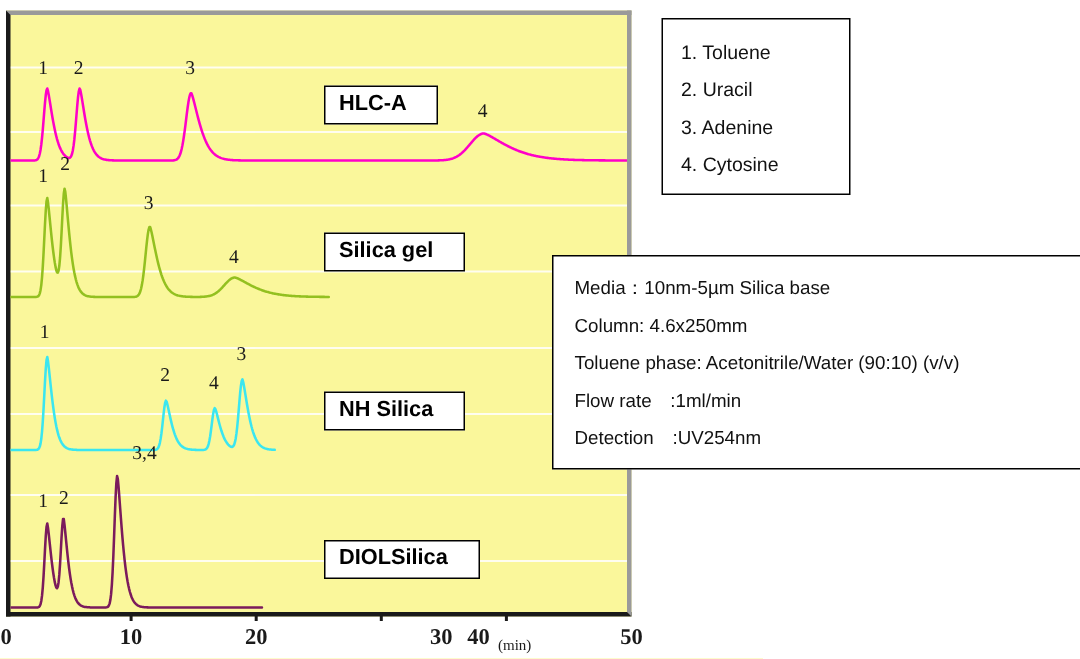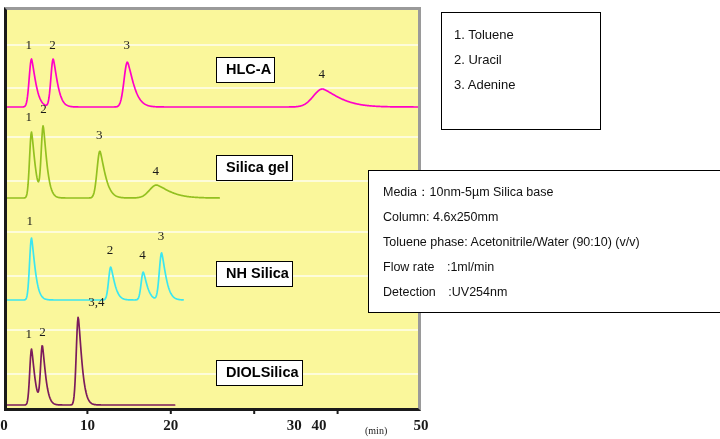--- a/index.html
+++ b/index.html
@@ -34,21 +34,21 @@
     white-space:nowrap;
   }
   .trace-box{
     position:absolute;
     background:#ffffff;
     border:1.5px solid #000000;
     font-family:"Liberation Sans", sans-serif;
     font-weight:bold;
     font-size:14.5px;
     color:#000000;
-    padding:3px 3px 4px 9px;
+    padding:3px 20px 4px 9px;
     white-space:nowrap;
     line-height:1.15;
   }
 
   
   .xtick-label{
     position:absolute;
     font-family:"Liberation Serif", serif;
     font-size:15px;
     font-weight:bold;
@@ -59,21 +59,21 @@
   #xunit{
     position:absolute;
     font-family:"Liberation Serif", serif;
     font-size:10px;
     color:#1a1a1a;
     white-space:nowrap;
   }
 
   
   #legend-box{
-    position:absolute;left:441px;top:12px;width:160px;height:118px;
+    position:absolute;left:441px;top:12px;width:126px;height:118px;
     background:#ffffff;border:1.4px solid #000000;box-sizing:border-box;
     padding:9px 0 0 12px;
   }
   .legend-item{
     font-family:"Liberation Sans", sans-serif;
     font-size:13px;color:#111111;line-height:25px;white-space:nowrap;
   }
   #conditions-box{
     position:absolute;left:368px;top:170px;width:412px;height:143px;
     background:#ffffff;border:1.4px solid #000000;box-sizing:border-box;
@@ -136,26 +136,27 @@
         <line x1="254.2" x2="254.2" y1="0" y2="6" stroke="#1a1a1a" stroke-width="2"></line>
         <line x1="337.6" x2="337.6" y1="0" y2="6" stroke="#1a1a1a" stroke-width="2"></line>
       </svg>
       <span class="xtick-label" style="left: 4px; top: 417px;">0</span>
       <span class="xtick-label" style="left: 87.4px; top: 417px;">10</span>
       <span class="xtick-label" style="left: 170.8px; top: 417px;">20</span>
       <span class="xtick-label" style="left: 254.2px; top: 417px; margin-left: 40px;">30</span>
       <span class="xtick-label" style="left: 319px; top: 417px;">40</span>
       <span class="xtick-label" style="left: 421px; top: 417px;">50</span>
     </div>
-  <span id="xunit" style="left: 365px; top: 425px;">(min)</span>
+  <span id="xunit" style="left: 332px; top: 425px;">(min)</span>
 
   <div id="legend-box">
     <div class="legend-item">1. Toluene</div>
     <div class="legend-item">2. Uracil</div>
     <div class="legend-item">3. Adenine</div>
+    <div class="legend-item">4. Cytosine</div>
   </div>
 
   <div id="conditions-box">
     <div class="cond-item">Media：10nm-5µm Silica base</div>
     <div class="cond-item">Column: 4.6x250mm</div>
     <div class="cond-item">Toluene phase: Acetonitrile/Water (90:10) (v/v)</div>
     <div class="cond-item">Flow rate :1ml/min</div>
     <div class="cond-item">Detection :UV254nm</div>
   </div>
 

